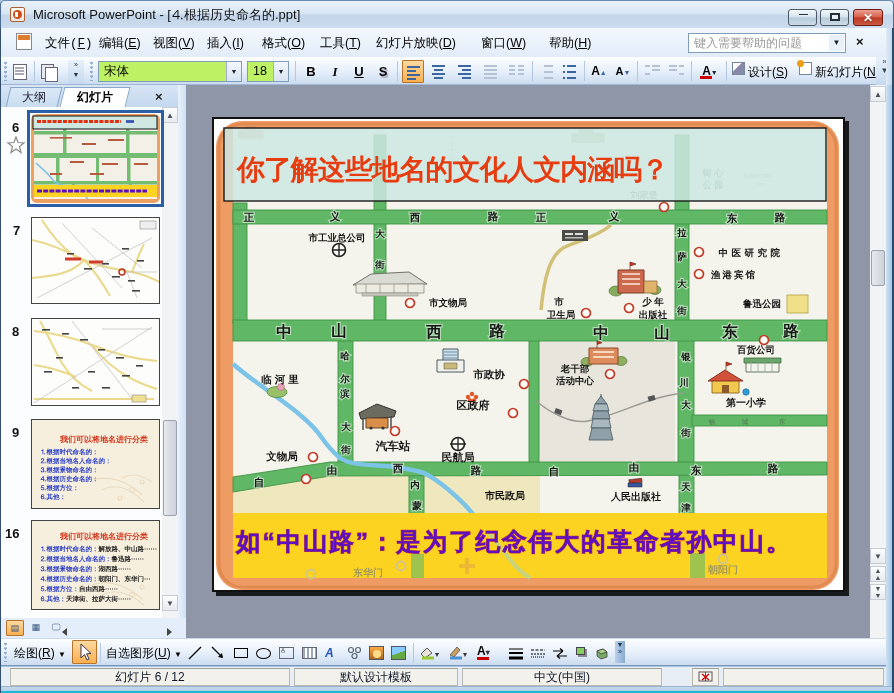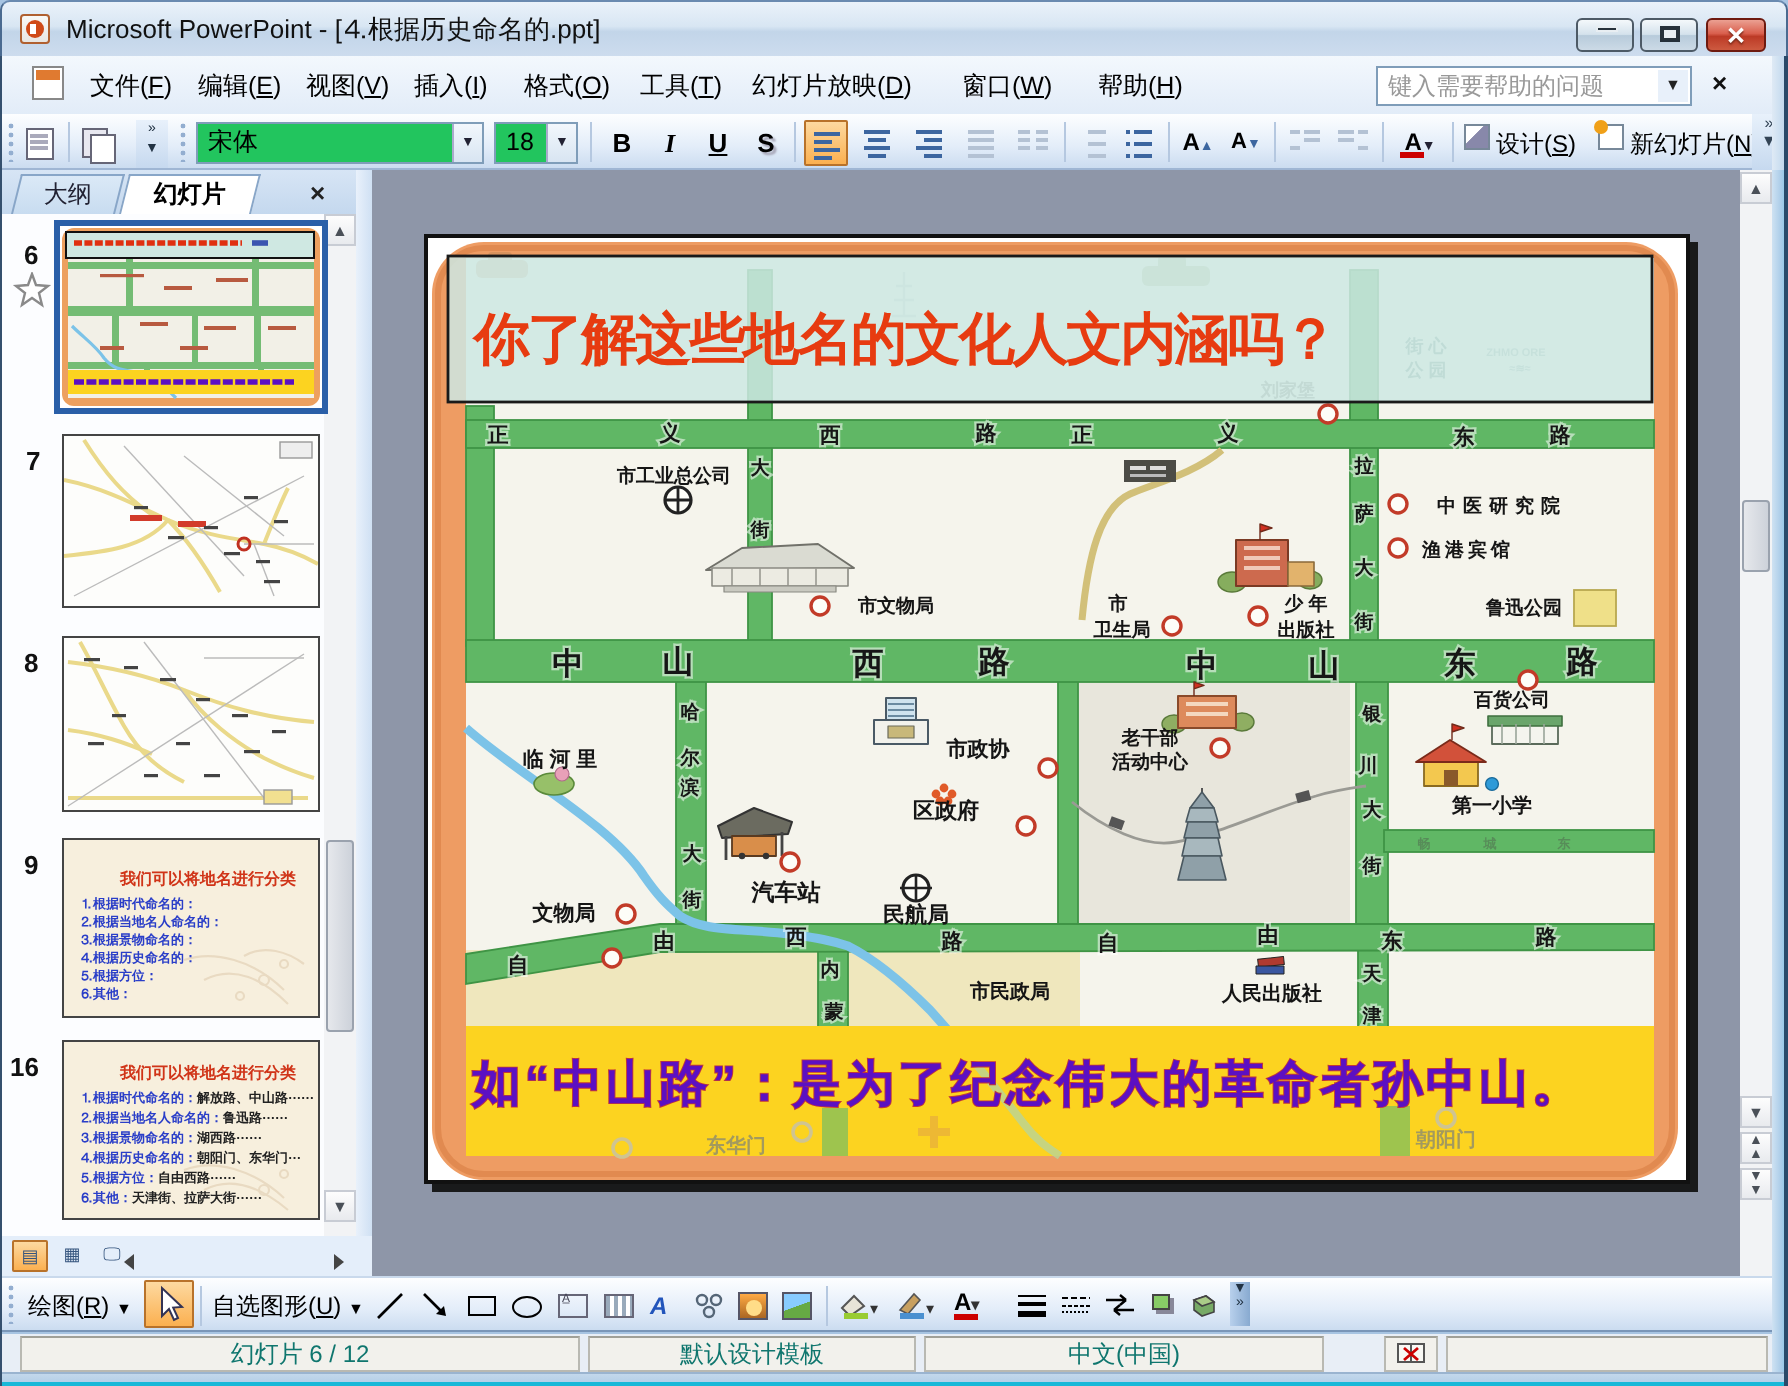--- a/index.html
+++ b/index.html
@@ -21,21 +21,21 @@
 .menuitem{top:35px;font-size:12.5px;color:#000;}
 #helpbox{left:688px;top:33px;width:158px;height:20px;background:#fff;border:1px solid #7f9db9;font-size:12px;color:#999;line-height:18px;padding-left:5px;}
 #helpbox .dd{position:absolute;right:1px;top:1px;width:15px;height:16px;background:#e8f0fa;color:#222;font-size:8px;text-align:center;line-height:16px;}
 #menux{left:856px;top:34px;font-size:13px;color:#111;font-weight:bold;}
 #menudoc{left:16px;top:33px;width:16px;height:17px;background:#fff;border:1px solid #888;}
 #menudoc i{position:absolute;left:1px;top:1px;width:12px;height:5px;background:#e07a30;}
 
 #toolbar{left:1px;top:57px;width:892px;height:28px;background:linear-gradient(#fdfeff,#e3edf9 60%,#cbdcf0);border-bottom:1px solid #9fb6d4;}
 .tsep{top:61px;width:1px;height:20px;background:#b5c8e0;}
 .grip{width:3px;background:radial-gradient(circle at 1.5px 2px,#93aed0 1.2px,transparent 1.3px);background-size:3px 4.5px;}
-.combo{top:61px;height:21px;background:#22c55e;border:1px solid #7f9db9;font-size:12.5px;color:#000;line-height:19px;padding-left:5px;}
+.combo{top:61px;height:21px;background:#bef264;border:1px solid #7f9db9;font-size:12.5px;color:#000;line-height:19px;padding-left:5px;}
 .combo .dd{position:absolute;right:0;top:0;width:15px;height:19px;background:linear-gradient(#f2f7fc,#d8e5f2);border-left:1px solid #aac;color:#223;font-size:7px;text-align:center;line-height:19px;}
 .tbtn{top:60px;width:22px;height:23px;font-size:13px;font-weight:bold;color:#000;text-align:center;line-height:23px;}
 .hot{background:linear-gradient(#fdd9a0,#fbb050);border:1px solid #b8722a;border-radius:1px;}
 .iconlines i{position:absolute;height:2px;background:#3c66a0;}
 .dis i{background:#b4c2d4 !important;border-color:#b4c2d4 !important;color:#a9b8cc !important;}
 #endcap{left:876px;top:57px;width:17px;height:28px;background:linear-gradient(#e8f1fb,#c6d9ef);font-size:8px;color:#345;text-align:center;}
 
 #tabrow{left:1px;top:85px;width:185px;height:22px;background:linear-gradient(#d7e5f5,#c4d8ee);}
 .tab{top:87px;height:20px;font-size:12px;text-align:center;border:1px solid #88a6c8;border-bottom:none;}
 #tab1{left:8px;width:52px;background:linear-gradient(#dbe9f7,#c8dcf0);color:#223;transform:skewX(-14deg);}
@@ -51,21 +51,21 @@
 .thumb{left:31px;width:129px;background:#fff;border:1px solid #444;}
 #viewrow{left:1px;top:618px;width:185px;height:20px;background:#e4eefa;}
 .vbtn{top:620px;width:18px;height:16px;text-align:center;font-size:9px;line-height:15px;color:#35557e;}
 
 #mainarea{left:186px;top:85px;width:684px;height:553px;background:#8e96a8;}
 #slide{left:212px;top:117px;width:633px;height:475px;background:#fff;border:2px solid #111;box-shadow:4px 4px 0 rgba(15,15,15,.92);}
 #rscroll{left:870px;top:85px;width:16px;height:553px;background:#f2f3f5;}
 
 #drawbar{left:1px;top:638px;width:892px;height:28px;background:linear-gradient(#fdfeff,#e3edf9 60%,#cbdcf0);border-top:1px solid #c9d9ec;border-bottom:1px solid #7a96b8;}
 #statusbar{left:1px;top:667px;width:892px;height:19px;background:#e8eef6;}
-.sfield{top:668px;height:18px;background:#f2f1ec;border:1px solid #b9b9b2;border-top-color:#a0a098;font-size:12px;color:#0f766e;text-align:center;line-height:16px;}
+.sfield{top:668px;height:18px;background:#f2f1ec;border:1px solid #b9b9b2;border-top-color:#a0a098;font-size:12px;color:#0f172a;text-align:center;line-height:16px;}
 #winbottom{left:0;top:686px;width:894px;height:7px;background:linear-gradient(#c3d8ec,#aecbe6);border-top:1px solid #9ab4d0;}
 #cyanline{left:0;top:691px;width:894px;height:2px;background:#19b8d8;}
 #winleft{left:0;top:28px;width:1px;height:665px;background:#35506e;}
 #winright{left:886px;top:85px;width:8px;height:601px;background:linear-gradient(90deg,#cfe2f2,#a9cbe8 60%,#7ec8e8);}
 #winright2{left:886px;top:28px;width:8px;height:57px;background:linear-gradient(90deg,#dfeaf5,#b9d4ec);}
 #winrightedge{left:892px;top:28px;width:2px;height:665px;background:#2a4a6a;}
 </style></head>
 <body>
 <div id="titlebar" class="abs"></div>
 <div id="ppticon" class="abs">
@@ -80,21 +80,21 @@
     <span class="g" style="left:9px;top:3px;width:10px;height:8px;border:2px solid #26313a;background:#e8eef2;"></span>
   </div>
 <div id="btnclose" class="abs wbtn">
     <span class="g" style="left:0;top:0;width:28px;text-align:center;line-height:16px;color:#fff;font-size:12px;text-shadow:0 1px 1px #7a2a1a;">✕</span>
   </div>
 
 <div id="menubar" class="abs"></div>
 <div id="menudoc" class="abs">
     <i></i>
   </div>
-<div class="abs menuitem" style="left:45px;">文件(<u>F</u>)</div>
+<div class="abs menuitem" style="left:45px;font-family:Liberation Mono, monospace;">文件(<u>F</u>)</div>
 <div class="abs menuitem" style="left:99px;">编辑(<u>E</u>)</div>
 <div class="abs menuitem" style="left:153px;">视图(<u>V</u>)</div>
 <div class="abs menuitem" style="left:207px;">插入(<u>I</u>)</div>
 <div class="abs menuitem" style="left:262px;">格式(<u>O</u>)</div>
 <div class="abs menuitem" style="left:320px;">工具(<u>T</u>)</div>
 <div class="abs menuitem" style="left:376px;">幻灯片放映(<u>D</u>)</div>
 <div class="abs menuitem" style="left:481px;">窗口(<u>W</u>)</div>
 <div class="abs menuitem" style="left:549px;">帮助(<u>H</u>)</div>
 <div id="helpbox" class="abs">键入需要帮助的问题<span class="dd">▼</span></div>
 <div id="menux" class="abs">×</div>

